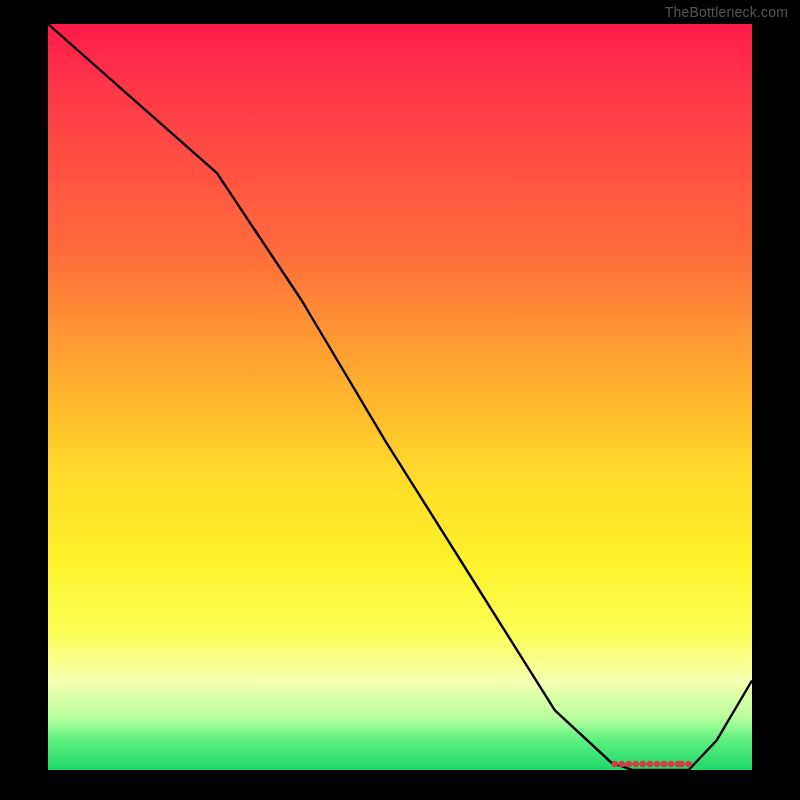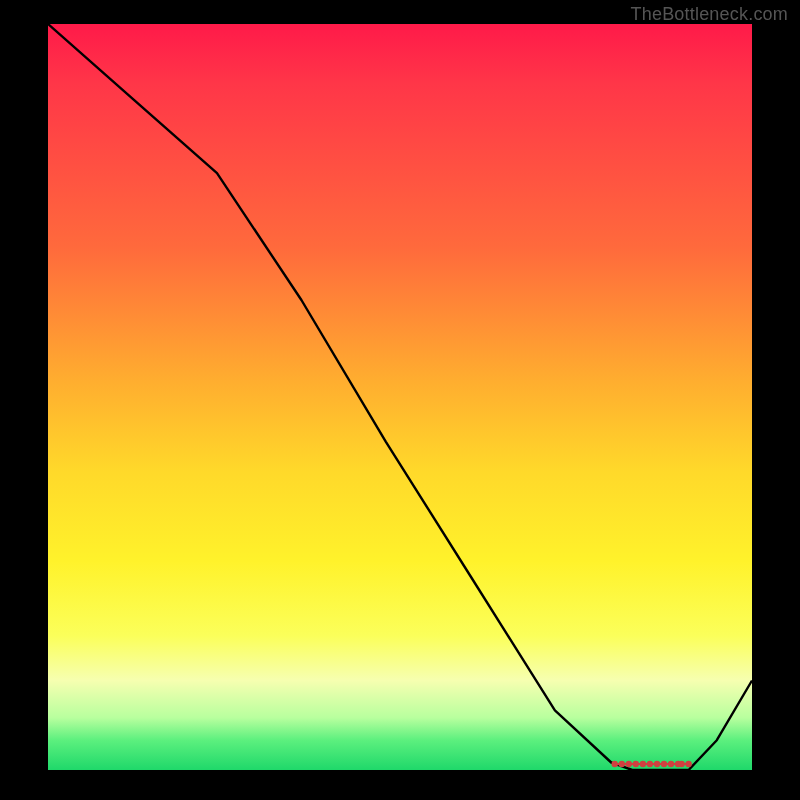--- a/index.html
+++ b/index.html
@@ -15,21 +15,21 @@
     position: relative;
     width: 800px;
     height: 800px;
     background: #000;
   }
   .watermark {
     position: absolute;
     top: 4px;
     right: 12px;
     color: #555;
-    font-size: 18px;
+    font-size: 14px;
     font-weight: 500;
     letter-spacing: 0.2px;
     z-index: 30;
     user-select: none;
   }
   .plot-area {
     position: absolute;
     left: 48px;
     top: 24px;
     width: 704px;

